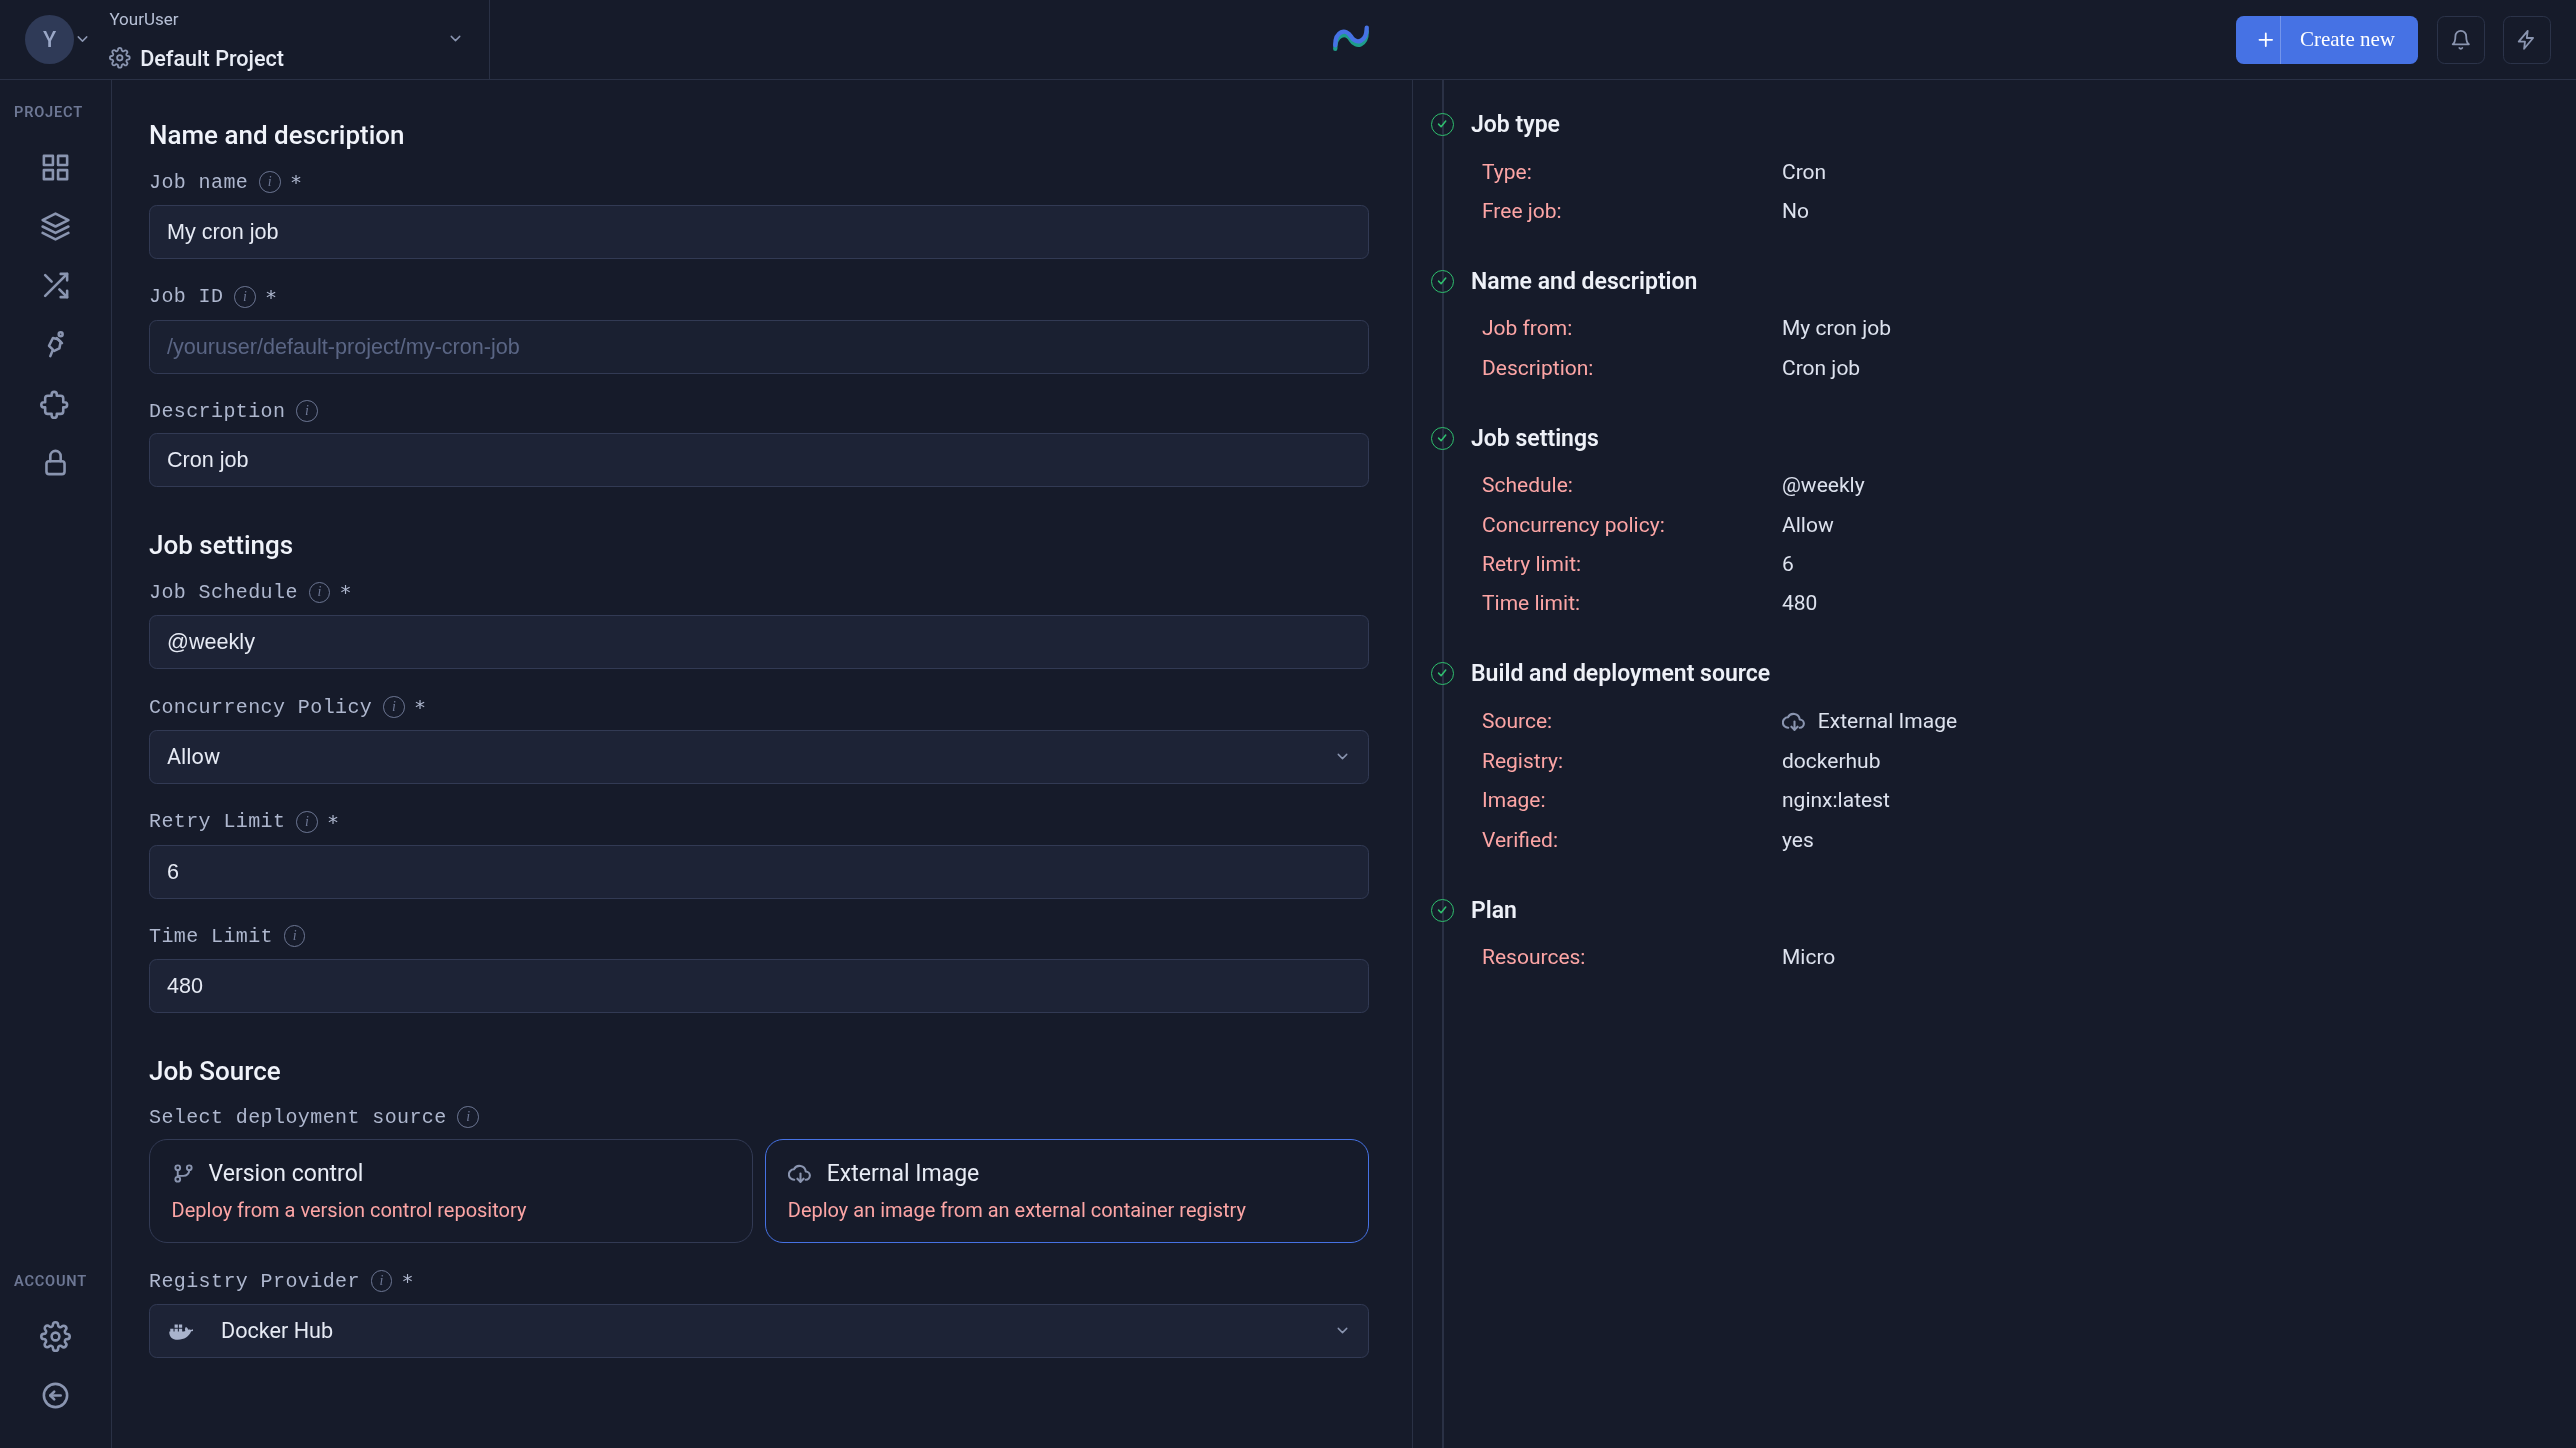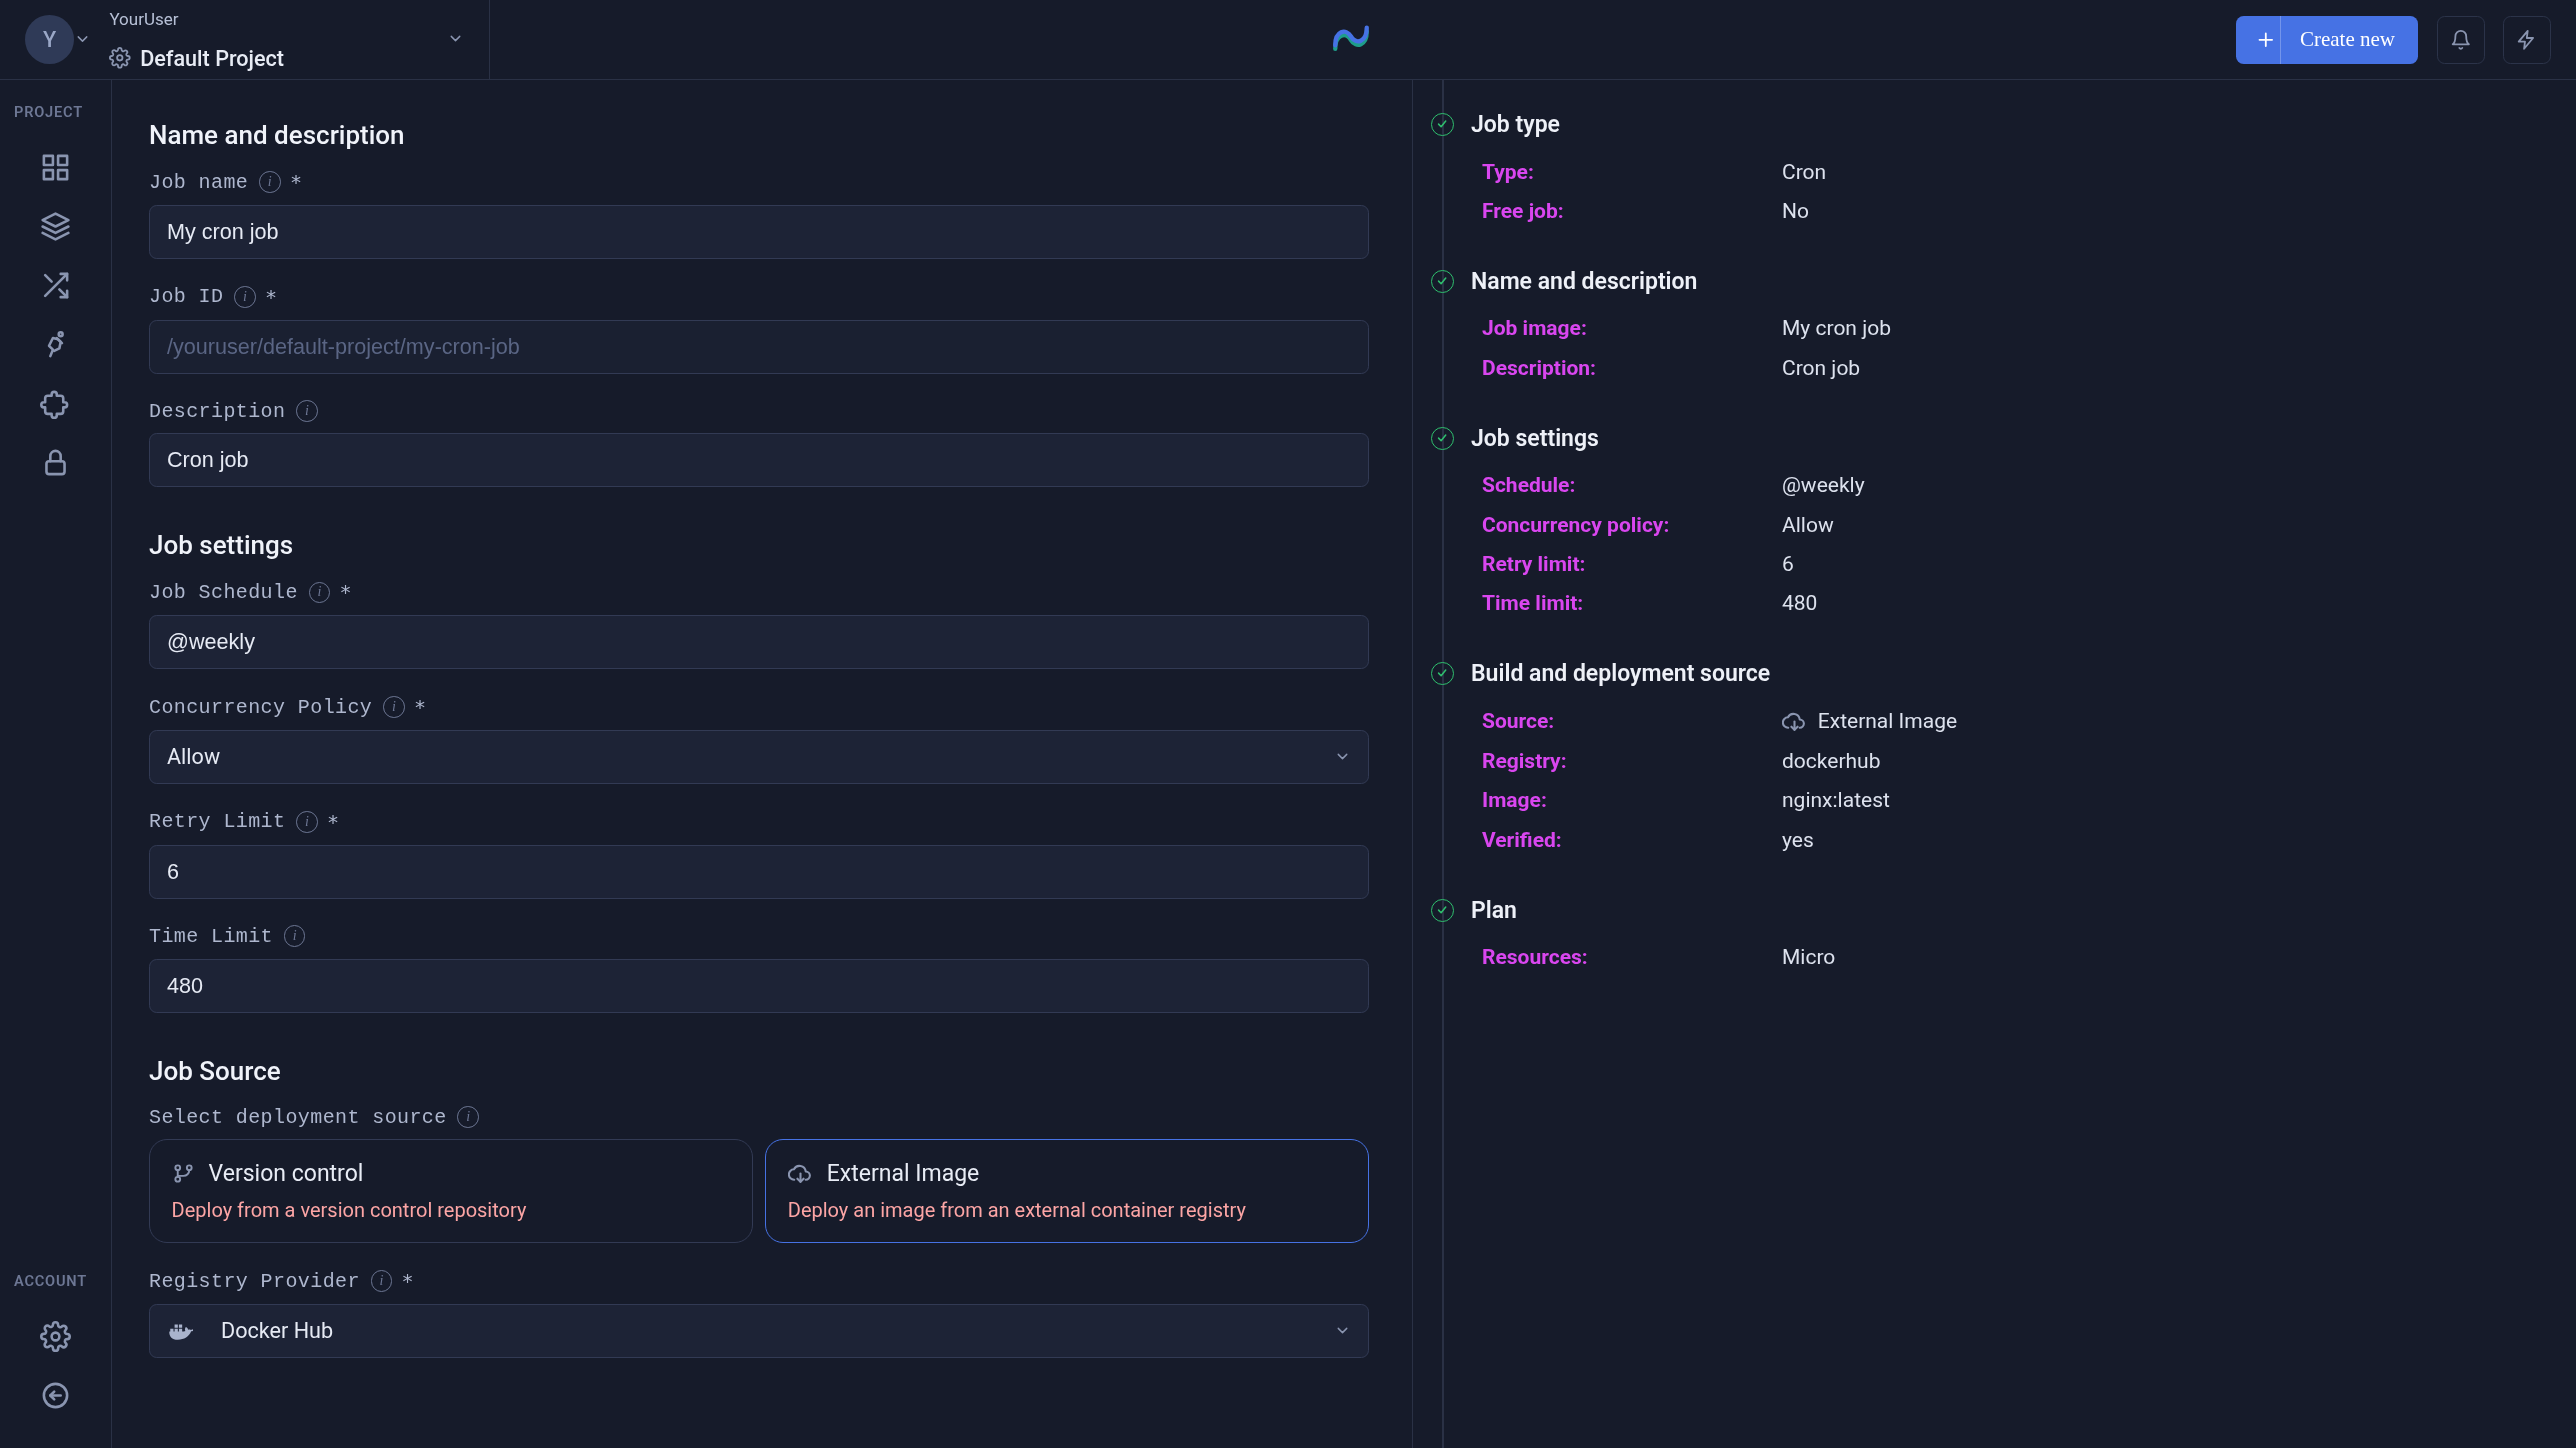--- a/index.html
+++ b/index.html
@@ -134,21 +134,21 @@
   .sum-section { padding: 0 46px 37px 69px; position:relative; }
   .sum-head-row { display:flex; align-items:center; gap:17px; margin-bottom:14px; position:relative; margin-left:-51px;}
   .check-badge {
     width:23px; height:23px; border-radius:50%; border:1.9px solid #2fbf6e;
     display:flex;align-items:center;justify-content:center;
     flex:none;
   }
   .check-badge svg { width:12.3px; height:12.3px; }
   .sum-title { font-size:23px; font-weight:600; color:#eef1f8;}
   .sum-row { display:flex; padding:7.7px 0; font-size:21px;}
-  .sum-key { width:300px; color:#d946ef;font-weight:bold; }
+  .sum-key { width:300px; color:#fca5a5; }
   .sum-val { color:#dde2ee; display:flex; align-items:center; gap:10.8px;}
   .sum-line {
     position:absolute; left: 29px; top:0; bottom:0;
     width:1.5px; background:#2a3145;
   }
   .chev { width:17px; height:17px; }
   .chev path, .svg-ico path, .svg-ico circle, .svg-ico rect, .svg-ico line { stroke:#8a95b0; stroke-width:2; fill:none; stroke-linecap:round; stroke-linejoin:round;}
   .rail-item svg { width:31px; height:31px; }
   .btn-create svg, .icon-btn svg { width:21.6px; height:21.6px; }
   .select-input .chev path { stroke:#8a95b0;}
@@ -435,21 +435,21 @@
       <div class="sum-section">
         <div class="sum-head-row">
           <span class="check-badge">
               <svg viewBox="0 0 24 24">
                 <path d="M5 12l5 5 9-11" stroke="#2fbf6e" stroke-width="3" fill="none" stroke-linecap="round" stroke-linejoin="round"></path>
               </svg>
             </span>
           <span class="sum-title">Name and description</span>
         </div>
         <div class="sum-row">
-            <span class="sum-key">Job image:</span>
+            <span class="sum-key">Job from:</span>
             <span class="sum-val">My cron job</span>
           </div>
         <div class="sum-row">
             <span class="sum-key">Description:</span>
             <span class="sum-val">Cron job</span>
           </div>
       </div>
 
       <div class="sum-section">
         <div class="sum-head-row">

